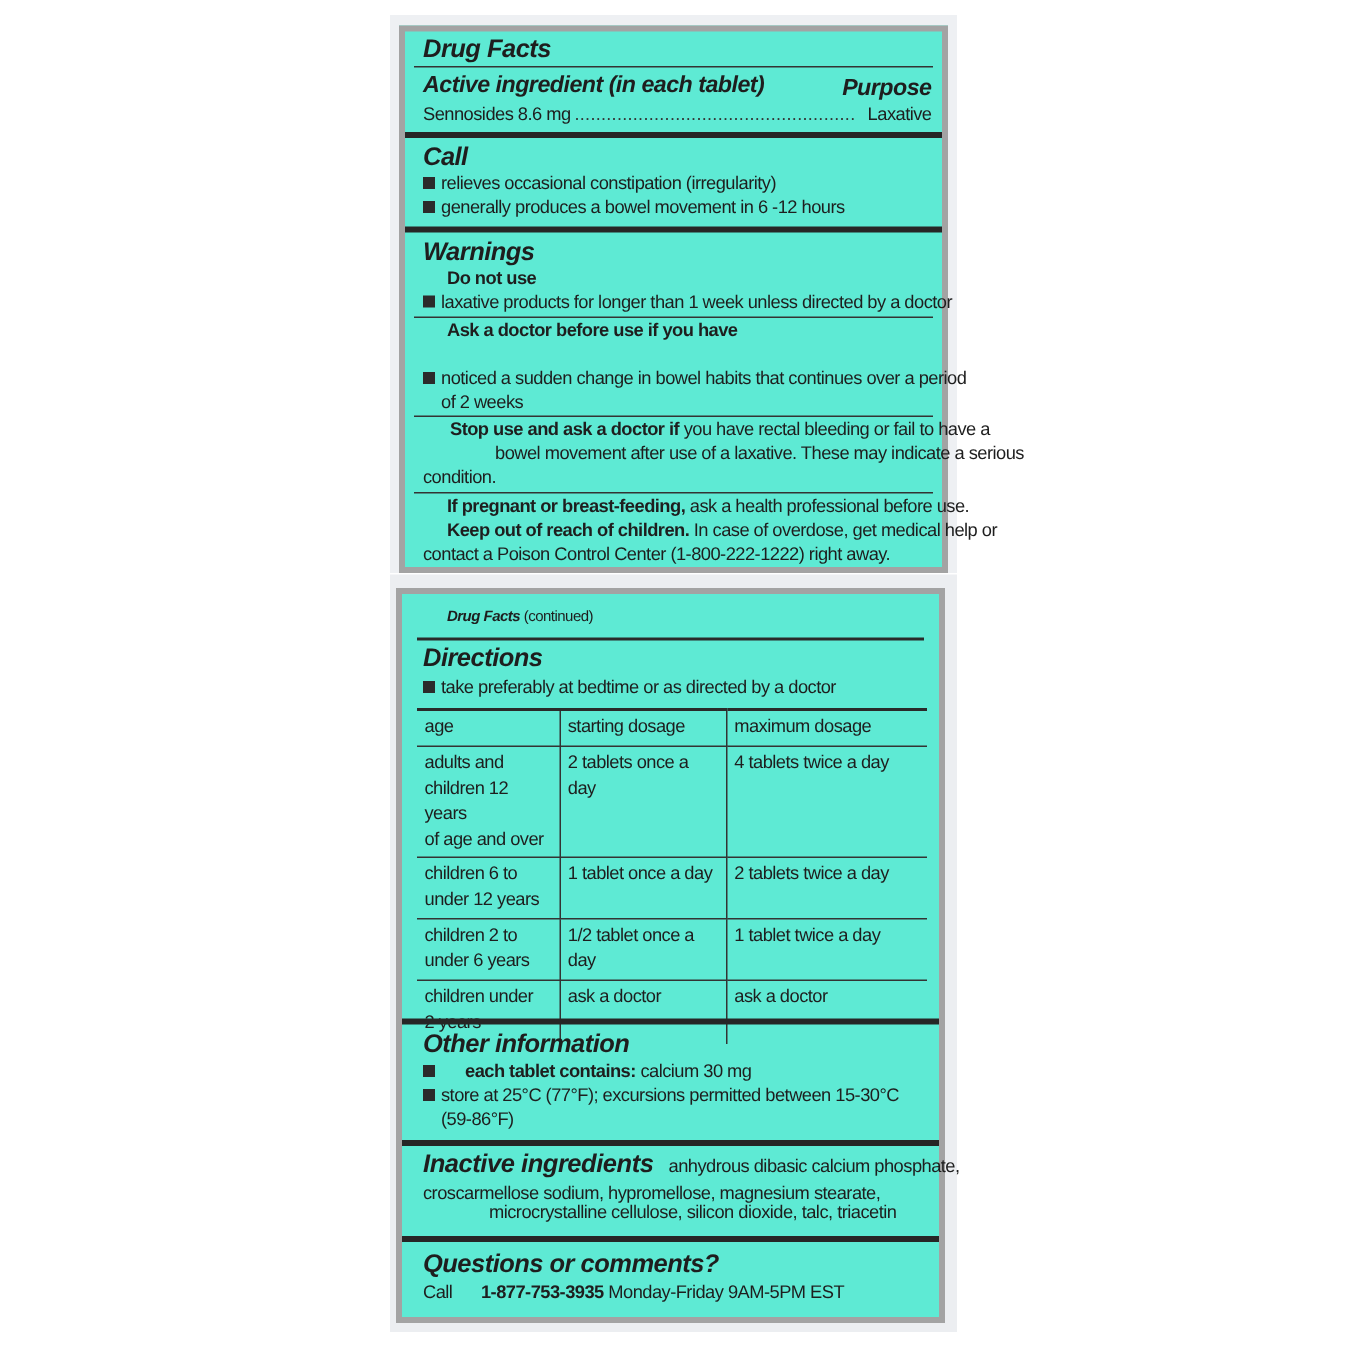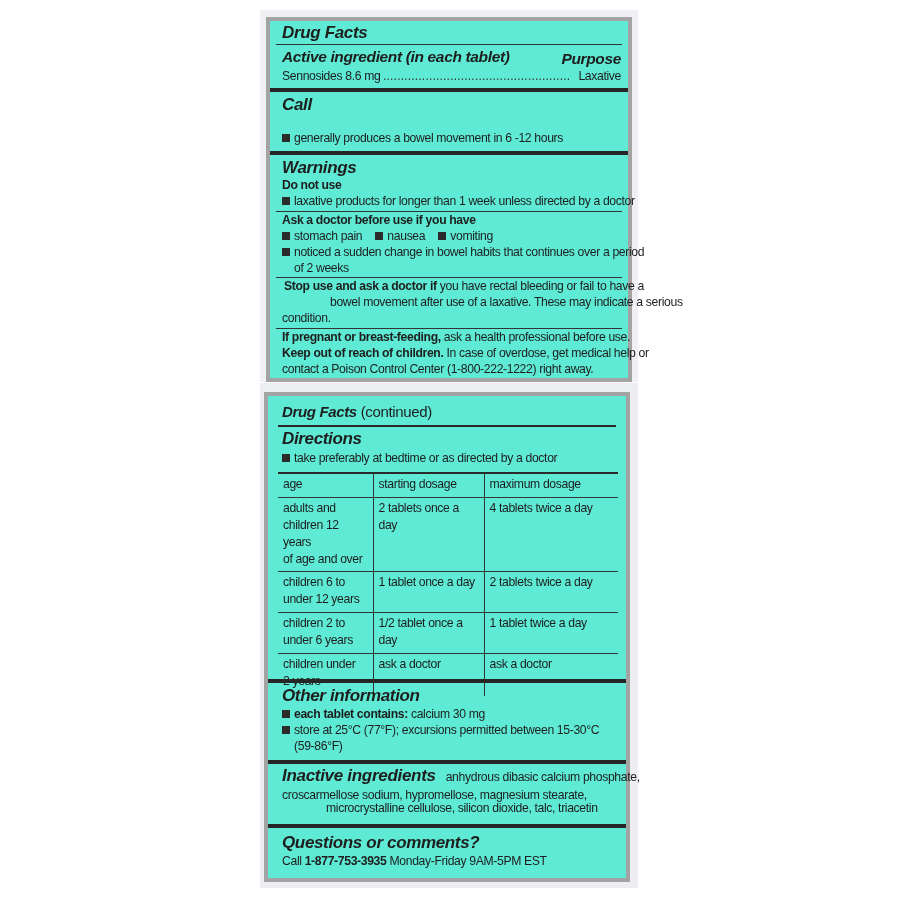--- a/index.html
+++ b/index.html
@@ -8,21 +8,21 @@
   .card{position:absolute;background:#eef0f3;}
   .card.top{left:260px;top:10px;width:378px;height:372px;}
   .card.bottom{left:260px;top:383px;width:378px;height:505px;background:#eceef1;}
   .panel{position:absolute;border:4px solid #a3a3a3;background:#5eead4;box-sizing:border-box;text-decoration:underline;}
   .panel.top{left:266px;top:17px;width:366px;height:365px;}
   .panel.bottom{left:264px;top:392px;width:366px;height:490px;}
   .h-big{font-weight:bold;font-style:italic;font-size:17px;letter-spacing:-0.3px;}
   .line{position:absolute;left:0;right:0;}
   .thick{border-top:4px solid #262626;}
   .t{position:absolute;font-size:12.2px;line-height:15.5px;white-space:nowrap;letter-spacing:-0.35px;}
-  .b{font-weight:bold;}
+  .b{font-weight:bold;margin-left:16px;}
   .sq{display:inline-block;width:8px;height:8px;background:#2b2b2b;margin-right:4px;vertical-align:0px;}
   .dots{position:absolute;overflow:hidden;white-space:nowrap;font-size:12px;letter-spacing:0.2px;color:#333;}
   table.dir{position:absolute;left:10px;top:76px;width:340px;border-collapse:collapse;font-size:12.2px;letter-spacing:-0.35px;}
   table.dir td{border:1.5px solid #333;vertical-align:top;padding:2px 4px 3px 5px;line-height:17px;}
   table.dir tr:first-child td{border-top:2px solid #2a2a2a;}
   table.dir td:first-child{border-left:none;}
   table.dir td:last-child{border-right:none;}
   table.dir tr:last-child td{border-bottom:none;}
 </style>
 </head>
@@ -38,51 +38,47 @@
 
   <div class="t h-big" style="left:12px;top:26px;font-size:15.5px;line-height:19px;">Active ingredient (in each tablet)</div>
   <div class="t h-big" style="right:7px;top:28px;font-size:15.5px;line-height:19px;">Purpose</div>
   <div class="t" style="left:12px;top:48px;">Sennosides 8.6 mg</div>
   <div class="dots" style="left:113px;right:58px;top:48px;">........................................................................................................................</div>
   <div class="t" style="right:7px;top:48px;margin-left:31px;">Laxative</div>
 
   <div class="line thick" style="top:67px;"></div>
 
   <div class="t h-big" style="left:12px;top:74px;font-size:17px;line-height:20px;">Call</div>
+  <div class="t" style="left:12px;top:94px;"><span class="sq"></span><span>relieves occasional constipation (irregularity)</span></div>
   <div class="t" style="left:12px;top:110px;"><span class="sq"></span><span>generally produces a bowel movement in 6 -12 hours</span></div>
 
   <div class="line thick" style="top:130px;"></div>
 
   <div class="t h-big" style="left:12px;top:137px;font-size:17px;line-height:20px;">Warnings</div>
   <div class="t b" style="left:12px;top:157px;">Do not use</div>
   <div class="t" style="left:12px;top:173px;"><span class="sq"></span><span>laxative products for longer than 1 week unless directed by a doctor</span></div>
   <div class="line" style="top:190px;left:6px;right:6px;border-top:1.5px solid #333;"></div>
 
   <div class="t b" style="left:12px;top:192px;">Ask a doctor before use if you have</div>
-  <div class="t" style="left:12px;top:208px;">
-    <span class="sq"></span><span>stomach pain</span>
-    <span style="display:inline-block;width:10px"></span><span class="sq"></span><span>nausea</span>
-    <span style="display:inline-block;width:10px"></span><span class="sq"></span><span>vomiting</span>
-  </div>
   <div class="t" style="left:12px;top:224px;text-align:center;"><span class="sq"></span><span>noticed a sudden change in bowel habits that continues over a period</span></div>
   <div class="t" style="left:24px;top:240px;">of 2 weeks</div>
   <div class="line" style="top:256px;left:6px;right:6px;border-top:1.5px solid #333;"></div>
 
   <div class="t" style="left:14px;top:258px;"><span class="b">Stop use and ask a doctor if</span><span> you have rectal bleeding or fail to have a</span></div>
   <div class="t" style="left:12px;top:274px;margin-left:48px;">bowel movement after use of a laxative. These may indicate a serious</div>
   <div class="t" style="left:12px;top:290px;">condition.</div>
   <div class="line" style="top:307px;left:6px;right:6px;border-top:1.5px solid #333;"></div>
 
   <div class="t" style="left:12px;top:309px;"><span class="b">If pregnant or breast-feeding,</span><span> ask a health professional before use.</span></div>
   <div class="t" style="left:12px;top:325px;"><span class="b">Keep out of reach of children.</span><span> In case of overdose, get medical help or</span></div>
   <div class="t" style="left:12px;top:341px;">contact a Poison Control Center (1-800-222-1222) right away.</div>
 </div>
 
 <div class="panel bottom">
-  <div class="t" style="left:14px;top:6px;font-size:15px;line-height:20px;"><span class="b" style="font-style:italic;">Drug Facts</span><span> (continued)</span></div>
+  <div class="t" style="left:14px;top:6px;font-size:10px;line-height:20px;"><span class="b" style="font-style:italic;">Drug Facts</span><span> (continued)</span></div>
   <div class="line" style="top:29px;left:10px;right:10px;border-top:2px solid #2a2a2a;"></div>
 
   <div class="t h-big" style="left:14px;top:33px;font-size:17px;line-height:20px;">Directions</div>
   <div class="t" style="left:14px;top:55px;"><span class="sq"></span><span>take preferably at bedtime or as directed by a doctor</span></div>
 
   <table class="dir">
     <colgroup>
         <col style="width:95px">
         <col style="width:111px">
         <col style="width:134px">

